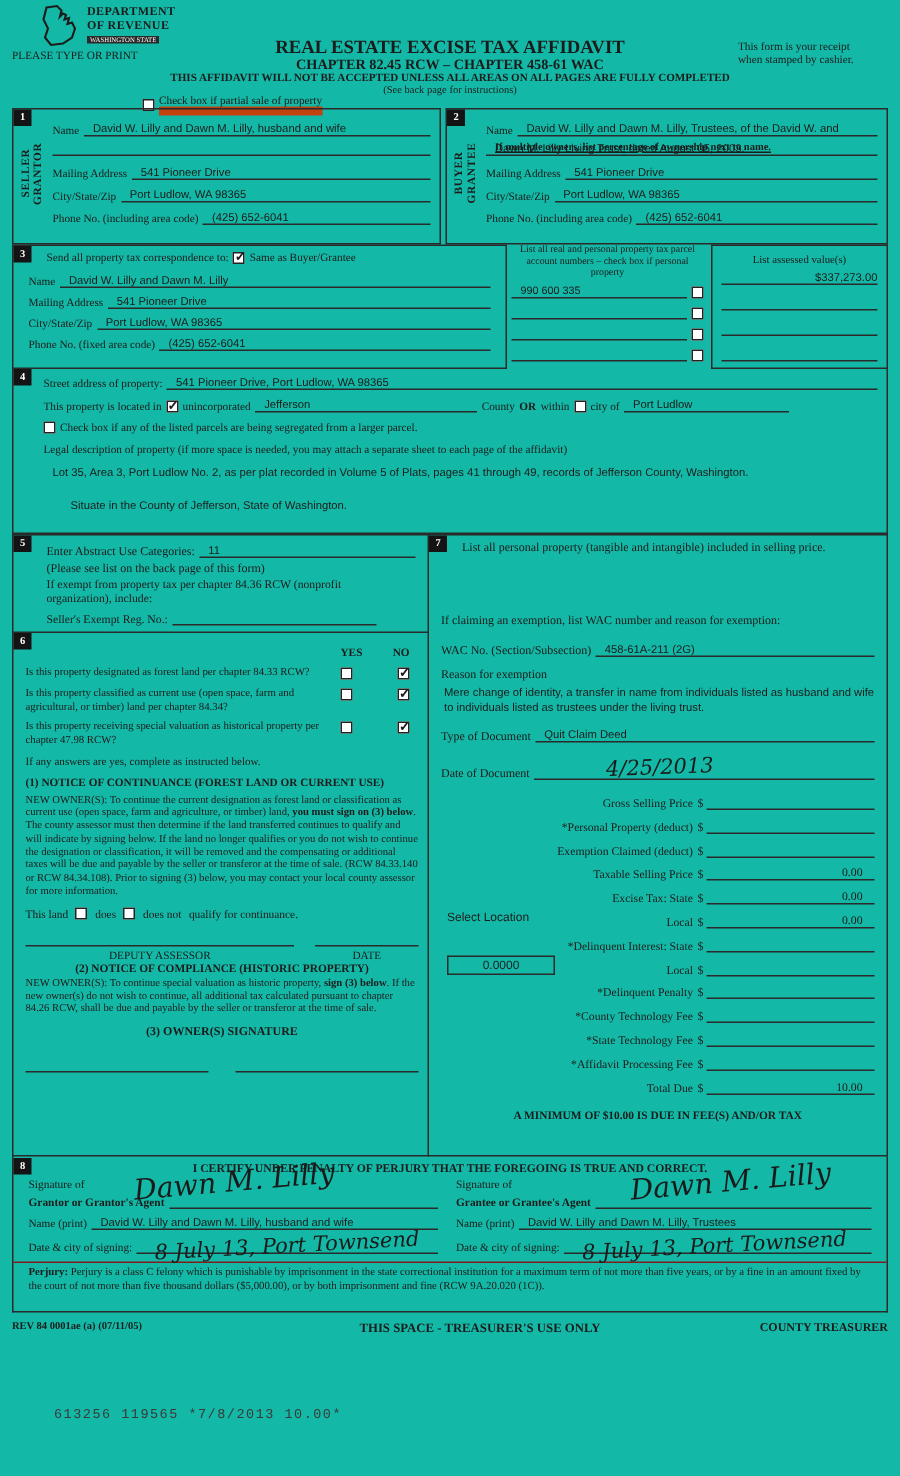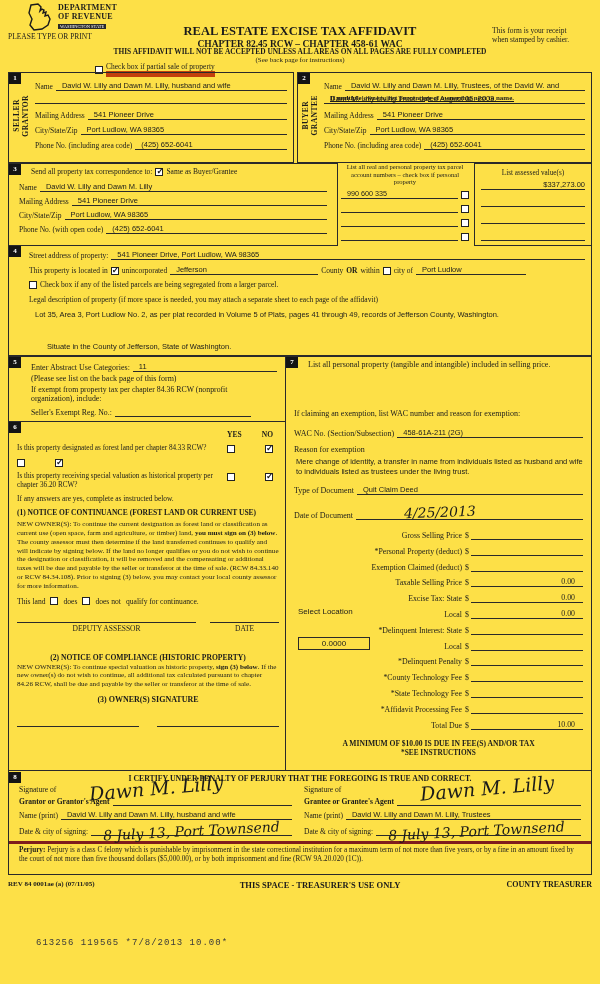--- a/index.html
+++ b/index.html
@@ -1,19 +1,19 @@
 <!DOCTYPE html>
 <html><head>
 <meta charset="utf-8">
 <style>
   * { box-sizing: border-box; margin: 0; padding: 0; }
   html,body { background:#fff; }
   .page {
     position: relative; width: 600px; height: 984px;
-    background: #fde047; color: #1b1b1b;
+    background: #14b8a6; color: #1b1b1b;
     font-family: "Liberation Serif", serif; font-size: 7.5px;
     overflow: hidden;
   }
   .sans { font-family: "Liberation Sans", sans-serif; }
   .mono { font-family: "Liberation Mono", "DejaVu Sans Mono", monospace; }
   .b { font-weight: bold; }
   .ctr { text-align: center; }
   .abs { position: absolute; }
   .box { border: 1px solid #2a2a2a; }
   .line { display:inline-block; border-bottom: 1px solid #2a2a2a; }
@@ -147,21 +147,21 @@
       </div>
       <div class="frow" style="height:14px;">
         <span class="lbl">Mailing Address</span>
         <span class="line fill">541 Pioneer Drive</span>
       </div>
       <div class="frow" style="height:14px;">
         <span class="lbl">City/State/Zip</span>
         <span class="line fill">Port Ludlow, WA 98365</span>
       </div>
       <div class="frow" style="height:14px;">
-        <span class="lbl">Phone No. (with open code)</span>
+        <span class="lbl">Phone No. (fixed area code)</span>
         <span class="line fill">(425) 652-6041</span>
       </div>
     </div>
   </div>
 
   <div class="abs" style="left:341px; top:163px; width:128px; height:83px;">
     <div class="ctr" style="font-size:6.6px; line-height:1.15;">List all real and personal property tax parcel account numbers – check box if personal property</div>
     <div class="frow" style="height:13px; gap:3px;">
       <span class="line fill" style="font-size:7.2px;">990 600 335</span>
       <span class="cb"></span>
@@ -215,21 +215,21 @@
       <span class="cb"></span>
       <span>city of</span>
       <span class="line fill" style="width:110px; flex:none;">Port Ludlow</span>
     </div>
     <div style="margin:5px 6px 0 20px; display:flex; align-items:center; gap:3px;">
       <span class="cb"></span>
       <span>Check box if any of the listed parcels are being segregated from a larger parcel.</span>
     </div>
     <div style="margin:6px 6px 0 20px;">Legal description of property (if more space is needed, you may attach a separate sheet to each page of the affidavit)</div>
     <div class="fill" style="margin:6px 20px 0 26px; line-height:1.3; padding-left:0;">Lot 35, Area 3, Port Ludlow No. 2, as per plat recorded in Volume 5 of Plats, pages 41 through 49, records of Jefferson County, Washington.</div>
-    <div class="fill" style="margin:22px 20px 0 26px; padding-left:12px;">Situate in the County of Jefferson, State of Washington.</div>
+    <div class="fill" style="margin:12px 20px 0 26px; padding-left:12px;">Situate in the County of Jefferson, State of Washington.</div>
   </div>
 
   <div class="abs box" style="left:8px; top:356px; width:278px; height:66px;">
     <span class="sbadge" style="left:0; top:0;">5</span>
     <div class="frow" style="margin:3px 8px 0 22px; height:12px; font-size:8px;">
       <span class="lbl">Enter Abstract Use Categories:</span>
       <span class="line fill">11</span>
     </div>
     <div style="margin:2px 8px 0 22px; font-size:8px;">(Please see list on the back page of this form)</div>
     <div style="margin:2px 8px 0 22px; font-size:7.8px; line-height:1.2; width:240px;">If exempt from property tax per chapter 84.36 RCW (nonprofit organization), include:</div>
@@ -251,29 +251,30 @@
     <div class="qrow">
       <span class="qtext">Is this property designated as forest land per chapter 84.33 RCW?</span>
       <span class="qboxes">
         <span class="cb"></span>
         <span class="cb">
             <span class="mark">✓</span>
           </span>
       </span>
     </div>
     <div class="qrow">
+      <span class="qtext">Is this property classified as current use (open space, farm and agricultural, or timber) land per chapter 84.34?</span>
       <span class="qboxes">
         <span class="cb"></span>
         <span class="cb">
             <span class="mark">✓</span>
           </span>
       </span>
     </div>
     <div class="qrow">
-      <span class="qtext">Is this property receiving special valuation as historical property per chapter 36.20 RCW?</span>
+      <span class="qtext">Is this property receiving special valuation as historical property per chapter 47.98 RCW?</span>
       <span class="qboxes">
         <span class="cb"></span>
         <span class="cb">
             <span class="mark">✓</span>
           </span>
       </span>
     </div>
     <div style="margin-top:5px; font-size:7.4px;">If any answers are yes, complete as instructed below.</div>
     <div class="b" style="margin-top:5px; font-size:7.5px;">(1) NOTICE OF CONTINUANCE  (FOREST LAND OR CURRENT USE)</div>
     <div class="notice"><span>NEW OWNER(S): To continue the current designation as forest land or classification as current use (open space, farm and agriculture, or timber) land, </span><span class="b">you must sign on (3) below</span><span>. The county assessor must then determine if the land transferred continues to qualify and will indicate by signing below. If the land no longer qualifies or you do not wish to continue the designation or classification, it will be removed and the compensating or additional taxes will be due and payable by the seller or transferor at the time of sale. (RCW 84.33.140 or RCW 84.34.108). Prior to signing (3) below, you may contact your local county assessor for more information.</span></div>
@@ -282,21 +283,21 @@
       <span class="cb"></span>
       <span>does</span>
       <span class="cb"></span>
       <span>does not</span>
       <span>qualify for continuance.</span>
     </div>
     <div style="display:flex; gap:14px; margin-top:16px;">
       <div class="sigline-col" style="flex:2.6;">DEPUTY ASSESSOR</div>
       <div class="sigline-col" style="flex:1;">DATE</div>
     </div>
-    <div class="b ctr" style="margin-top:20px; font-size:7.6px;font-family:Liberation Serif, serif;">(2)  NOTICE OF COMPLIANCE (HISTORIC PROPERTY)</div>
+    <div class="b ctr" style="margin-top:0; font-size:7.6px;font-family:Liberation Serif, serif;">(2)  NOTICE OF COMPLIANCE (HISTORIC PROPERTY)</div>
     <div class="notice" style="margin-top:1px;"><span>NEW OWNER(S): To continue special valuation as historic property, </span><span class="b">sign (3) below</span><span>. If the new owner(s) do not wish to continue, all additional tax calculated pursuant to chapter 84.26 RCW, shall be due and payable by the seller or transferor at the time of sale.</span></div>
     <div class="b ctr" style="margin-top:6px; font-size:8px;">(3)  OWNER(S) SIGNATURE</div>
     <div style="display:flex; gap:18px; margin-top:22px;">
       <span class="line" style="flex:1;"></span>
       <span class="line" style="flex:1;"></span>
     </div>
   </div>
 
   <div class="abs" style="left:286px; top:356px; width:306px; height:415px; border:1px solid #2a2a2a; border-left:none; padding:3px 8px 0 8px;">
     <span class="sbadge" style="left:0; top:0;">7</span>
@@ -382,21 +383,20 @@
         <span class="fee-dollar">$</span>
         <span class="fee-line"></span>
       </div>
       <div class="fee-row">
         <span class="fee-label">Total Due</span>
         <span class="fee-dollar">$</span>
         <span class="fee-line">10.00</span>
       </div>
     </div>
     <div class="b ctr" style="margin-top:9px; font-size:7.6px;">A MINIMUM OF $10.00 IS DUE IN FEE(S) AND/OR TAX</div>
-    <div class="b ctr" style="font-size:7.3px;">*SEE INSTRUCTIONS</div>
   </div>
 
   <div class="abs" style="left:8px; top:771px; width:584px; height:104px; border:1px solid #2a2a2a; border-top:none;">
     <span class="sbadge" style="left:0; top:1px;">8</span>
     <div class="b ctr" style="margin-top:3px; font-size:7.8px;">I CERTIFY UNDER PENALTY OF PERJURY THAT THE FOREGOING IS TRUE AND CORRECT.</div>
 
     <div style="display:flex; margin-top:2px;">
 
       <div style="width:292px; padding:0 8px 0 10px; position:relative;">
         <span class="hand abs" style="left:80px; top:-8px; font-size:19px; transform:rotate(-5deg);">Dawn M. Lilly</span>
@@ -428,21 +428,21 @@
           <span class="line fill">David W. Lilly and Dawn M. Lilly, Trustees</span>
         </div>
         <div class="frow" style="height:16px; position:relative;">
           <span class="lbl">Date &amp; city of signing:</span>
           <span class="line"></span>
           <span class="hand abs" style="left:84px; bottom:-3px; font-size:14px; transform:rotate(-3deg);">8 July 13, Port Townsend</span>
         </div>
       </div>
     </div>
 
-    <div style="border-top:3px solid #7f1d1d; margin-top:5px; padding:2px 8px 0 10px; font-size:7.2px; line-height:1.3;">
+    <div style="border-top:1px solid #7f1d1d; margin-top:5px; padding:2px 8px 0 10px; font-size:7.2px; line-height:1.3;">
       <span class="b">Perjury:</span>
       <span>Perjury is a class C felony which is punishable by imprisonment in the state correctional institution for a maximum term of not more than five years, or by a fine in an amount fixed by the court of not more than five thousand dollars ($5,000.00), or by both imprisonment and fine (RCW 9A.20.020 (1C)).</span>
     </div>
   </div>
 
   <div class="abs" style="left:8px; top:880px; width:584px; display:flex; align-items:flex-start;">
     <div class="b" style="width:170px; font-size:7px;">REV 84 0001ae (a) (07/11/05)</div>
     <div class="b ctr" style="flex:1; font-size:8.5px;">THIS SPACE - TREASURER'S USE ONLY</div>
     <div class="b" style="width:130px; text-align:right; font-size:8px;">COUNTY TREASURER</div>
   </div>

